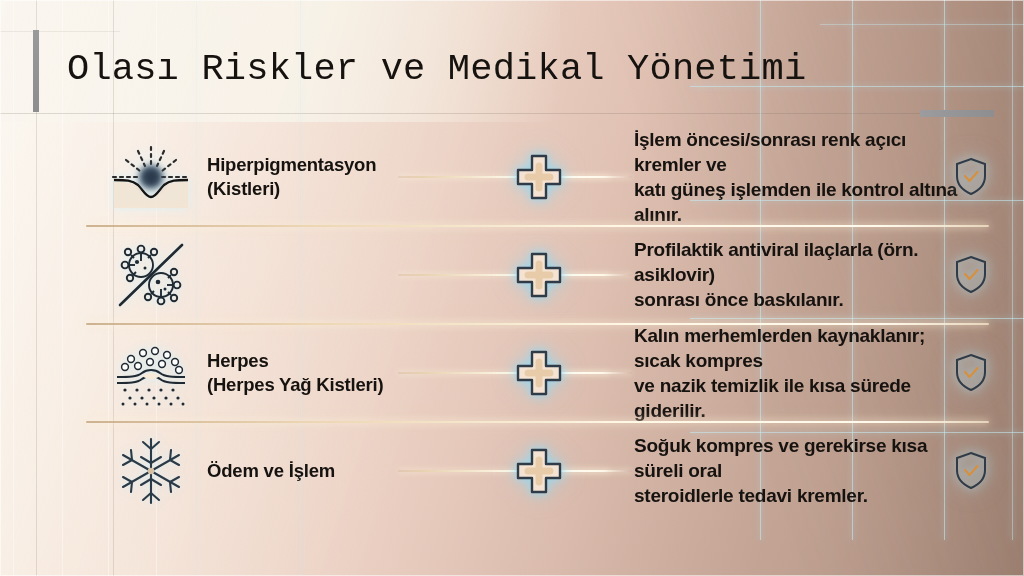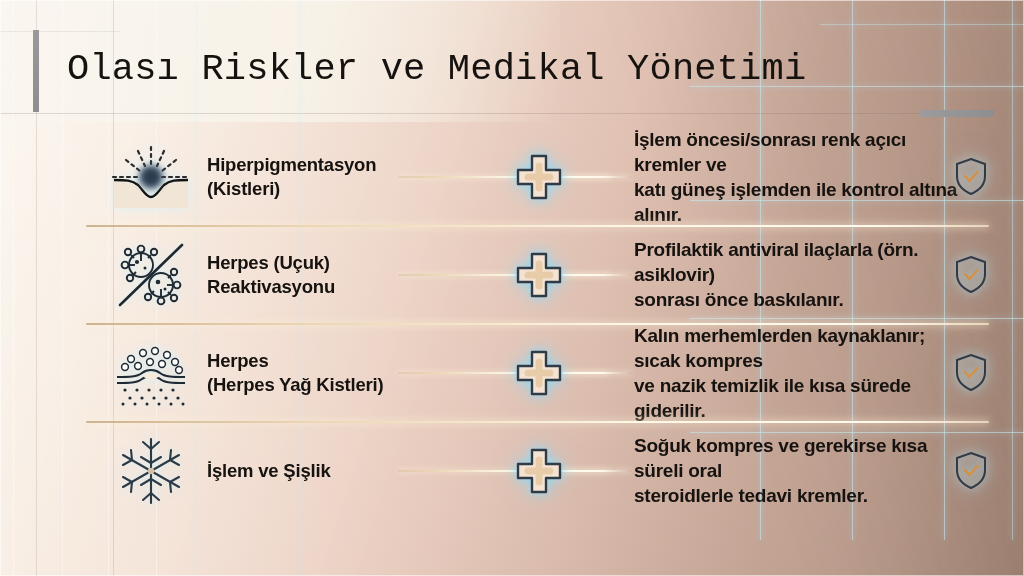--- a/index.html
+++ b/index.html
@@ -285,24 +285,20 @@
           <g fill="#1f2a33">
             <circle cx="24" cy="23" r="2.1"></circle>
               <circle cx="32" cy="29" r="1.5"></circle>
             <circle cx="45" cy="43" r="2.3"></circle>
               <circle cx="52" cy="50" r="1.5"></circle>
           </g>
           <path d="M7 66 L69 6" stroke="#1f2a33" stroke-width="2.6" stroke-linecap="round"></path>
         </svg>
       </div>
 
-      <div class="label">
-        <span>Herpes (Uçuk)</span>
-        <span class="l2">Reaktivasyonu</span>
-      </div>
 
       <div class="connector"></div>
       <div class="connector2"></div>
 
       <div class="cross">
         <svg width="50" height="50" viewBox="0 0 50 50">
           <path d="M18 4 H32 V18 H46 V32 H32 V46 H18 V32 H4 V18 H18 Z" fill="#f4e3d2" stroke="#2f3b47" stroke-width="2.4" stroke-linejoin="round"></path>
           <path d="M25 14 V36 M14 25 H36" stroke="#e6c9a4" stroke-width="7" stroke-linecap="round" opacity="0.85"></path>
         </svg>
       </div>
@@ -405,21 +401,21 @@
             <path d="M16 25 L15 15 M16 25 L7 30"></path>
             <path d="M54 47 L55 57 M54 47 L63 42"></path>
             <path d="M54 25 L55 15 M54 25 L63 30"></path>
             <path d="M16 47 L15 57 M16 47 L7 42"></path>
           </g>
           <circle cx="35" cy="36" r="3.2" fill="#e8cfae" opacity="0.9"></circle>
         </svg>
       </div>
 
       <div class="label">
-        <span>İşlem ve Şişlik</span>
+        <span>Ödem ve İşlem</span>
         <span class="l2"></span>
       </div>
 
       <div class="connector"></div>
       <div class="connector2"></div>
 
       <div class="cross">
         <svg width="50" height="50" viewBox="0 0 50 50">
           <path d="M18 4 H32 V18 H46 V32 H32 V46 H18 V32 H4 V18 H18 Z" fill="#f4e3d2" stroke="#2f3b47" stroke-width="2.4" stroke-linejoin="round"></path>
           <path d="M25 14 V36 M14 25 H36" stroke="#e6c9a4" stroke-width="7" stroke-linecap="round" opacity="0.85"></path>

